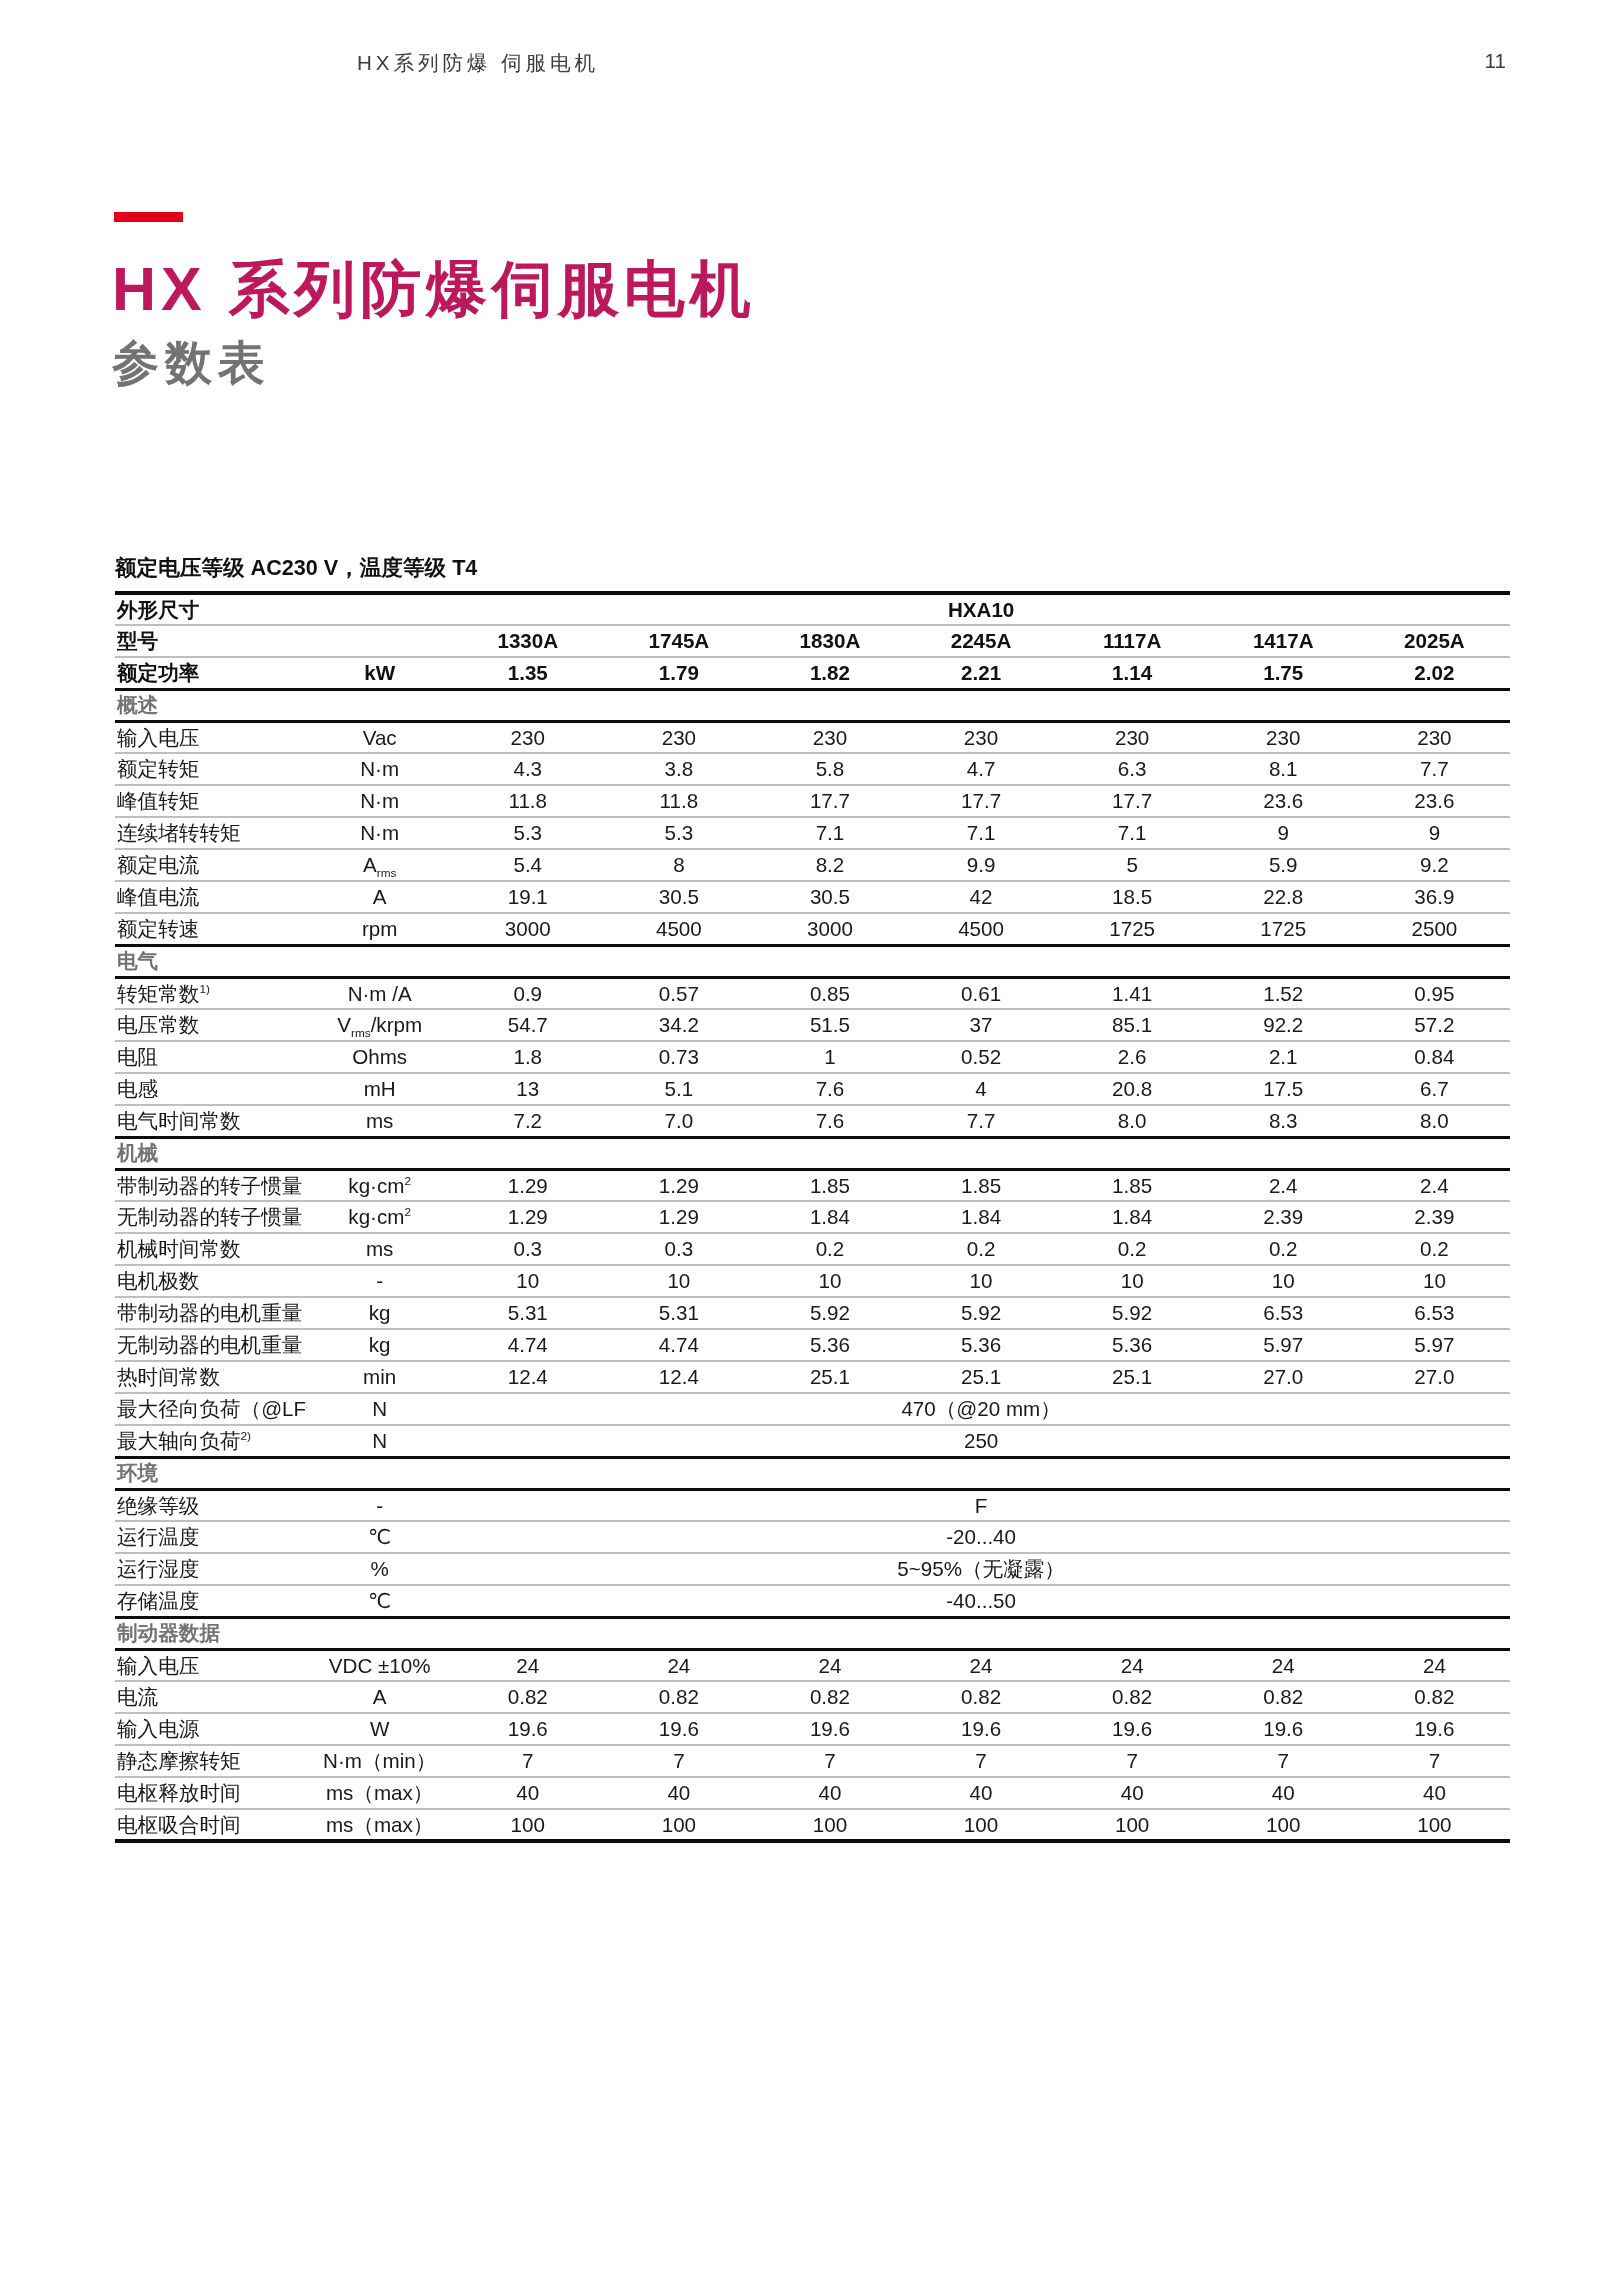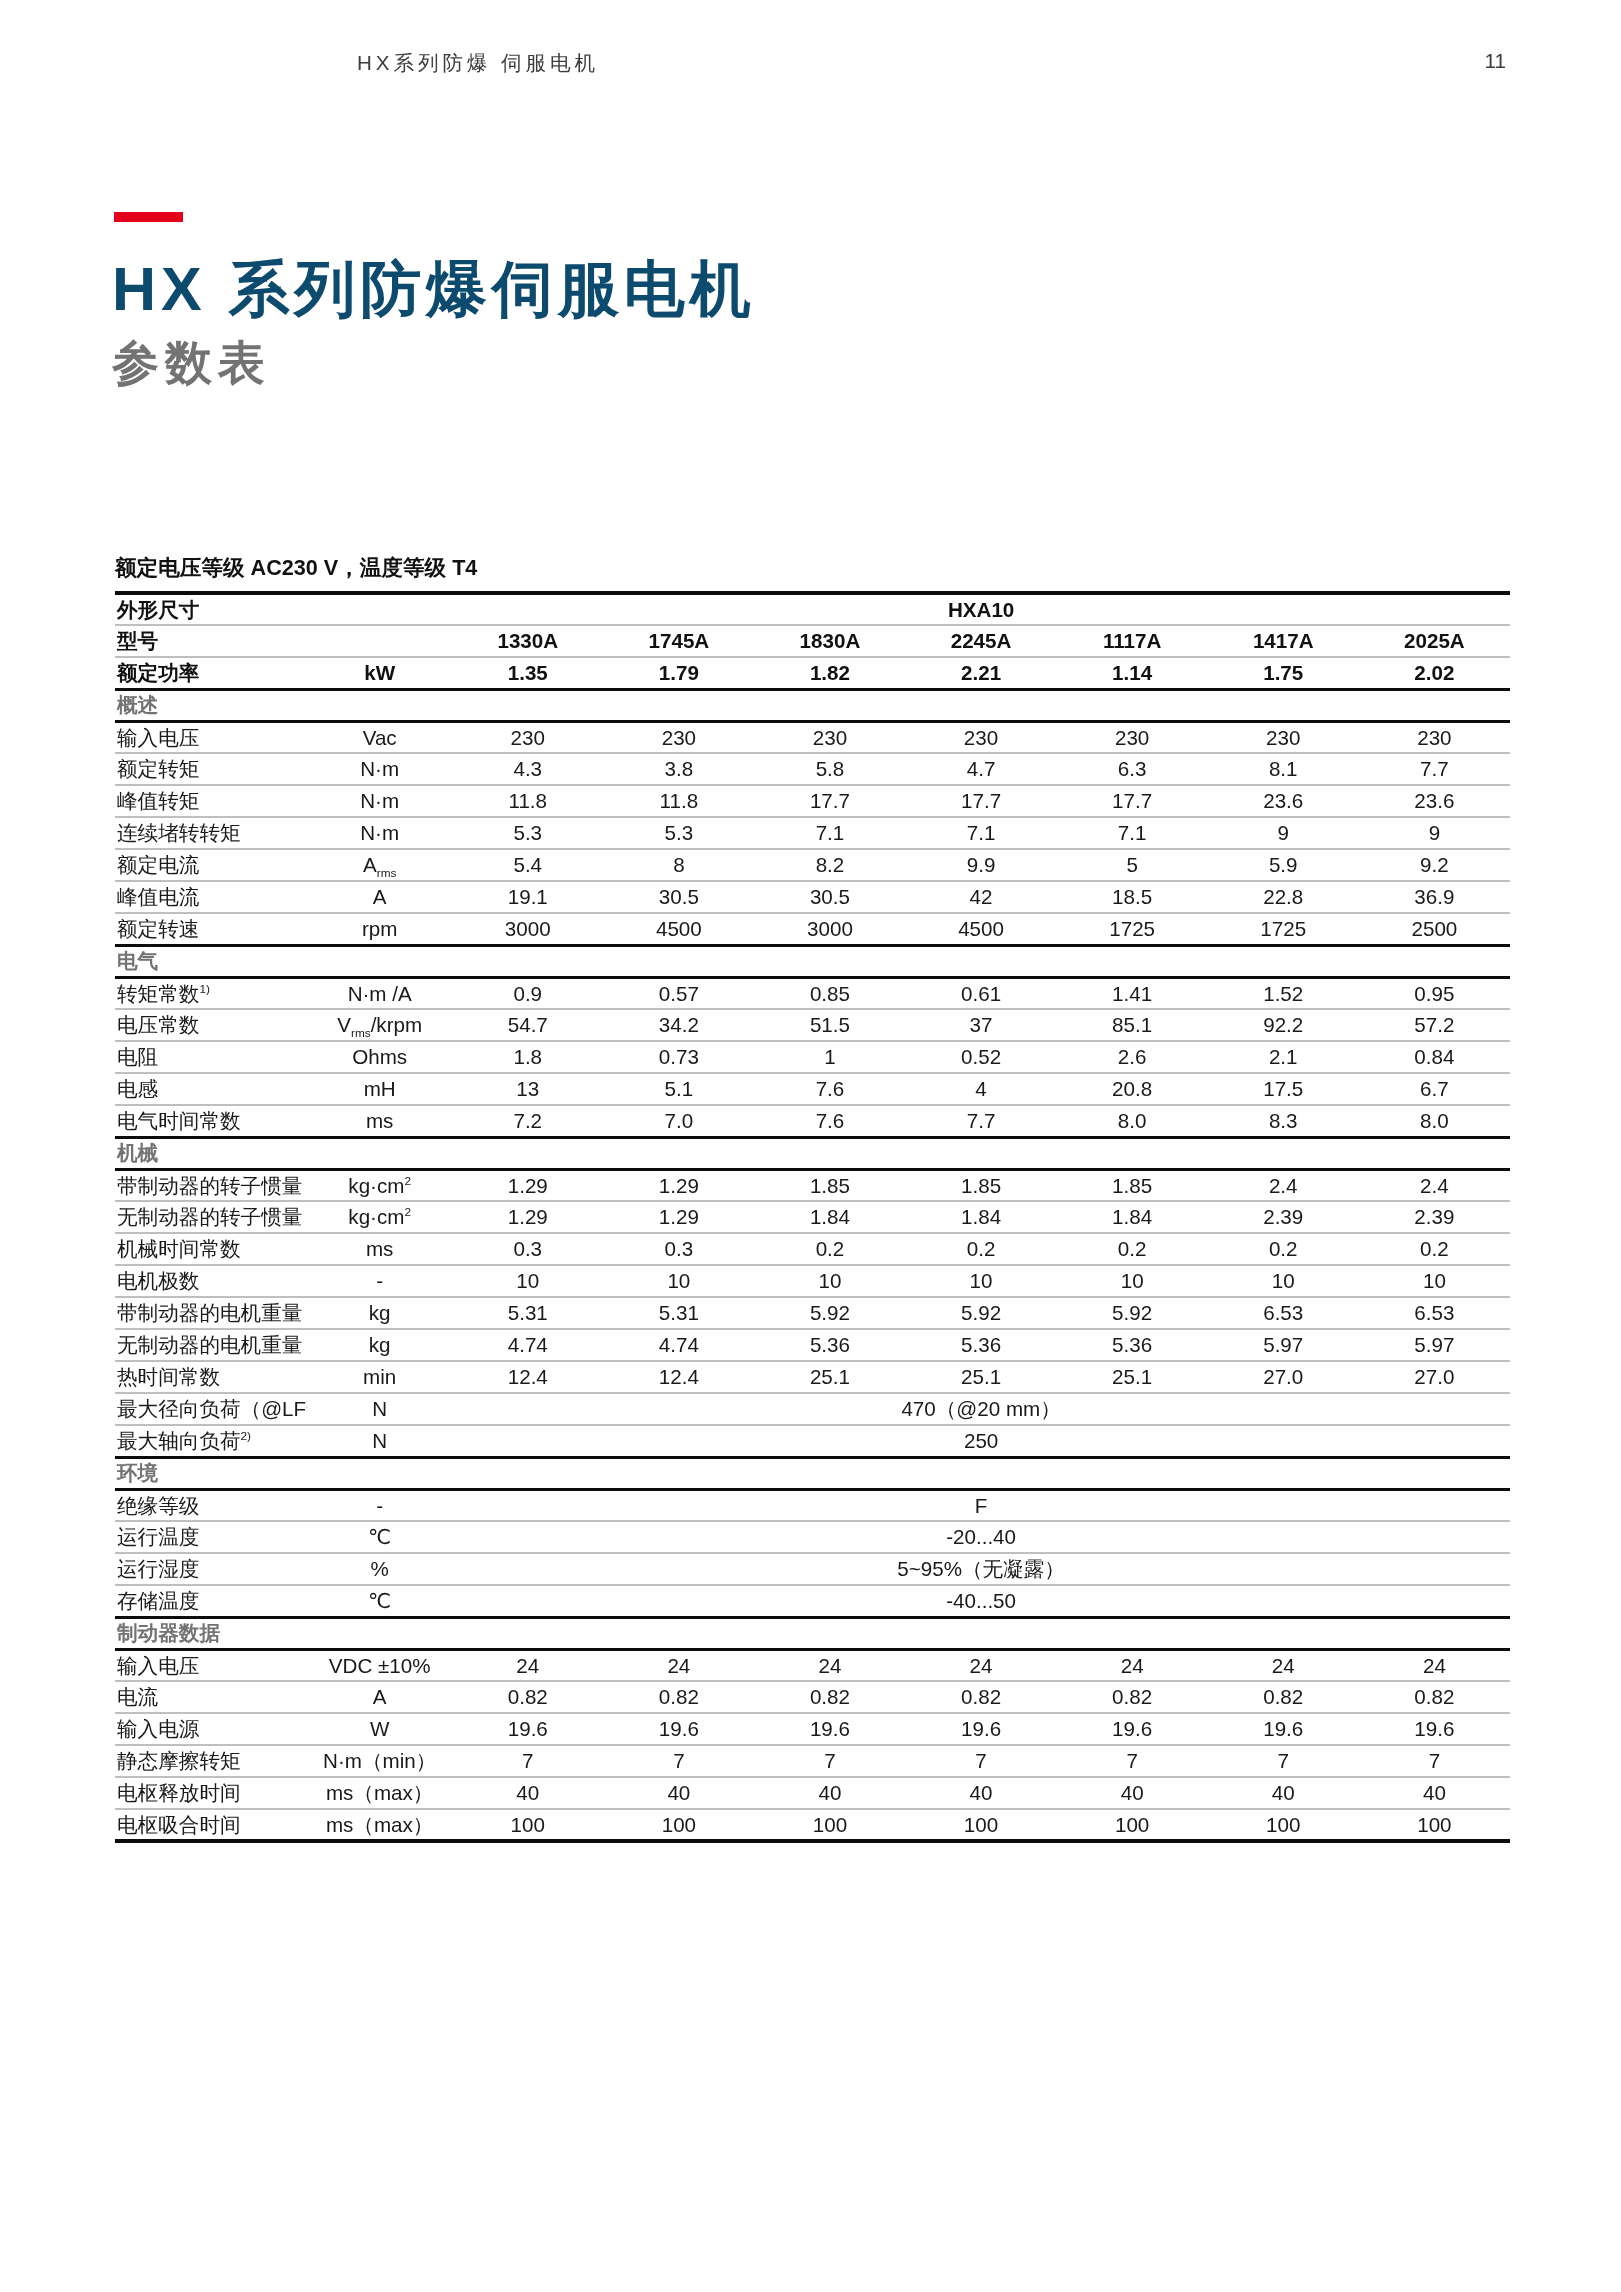--- a/index.html
+++ b/index.html
@@ -19,21 +19,21 @@
   .page-num {
     position:absolute; top:49px; right:115px;
     font-size:20.6px; color:#3d3d3d;
   }
   .accent-dash {
     position:absolute; left:114px; top:212px;
     width:69px; height:9.8px; background:#e2001a;
   }
   .doc-title {
     position:absolute; left:112px; top:259px;
-    font-size:61px; font-weight:bold; letter-spacing:4.9px; color:#0c4a6e;
+    font-size:61px; font-weight:bold; letter-spacing:4.9px; color:#be185d;
     white-space:nowrap; line-height:1;
   }
   .doc-subtitle {
     position:absolute; left:112px; top:339px;
     font-size:47px; font-weight:700; letter-spacing:5.9px; color:#737373;
     line-height:1;
   }
   .table-caption {
     position:absolute; left:115px; top:553px;
     font-size:21.6px; font-weight:bold; color:#111;

